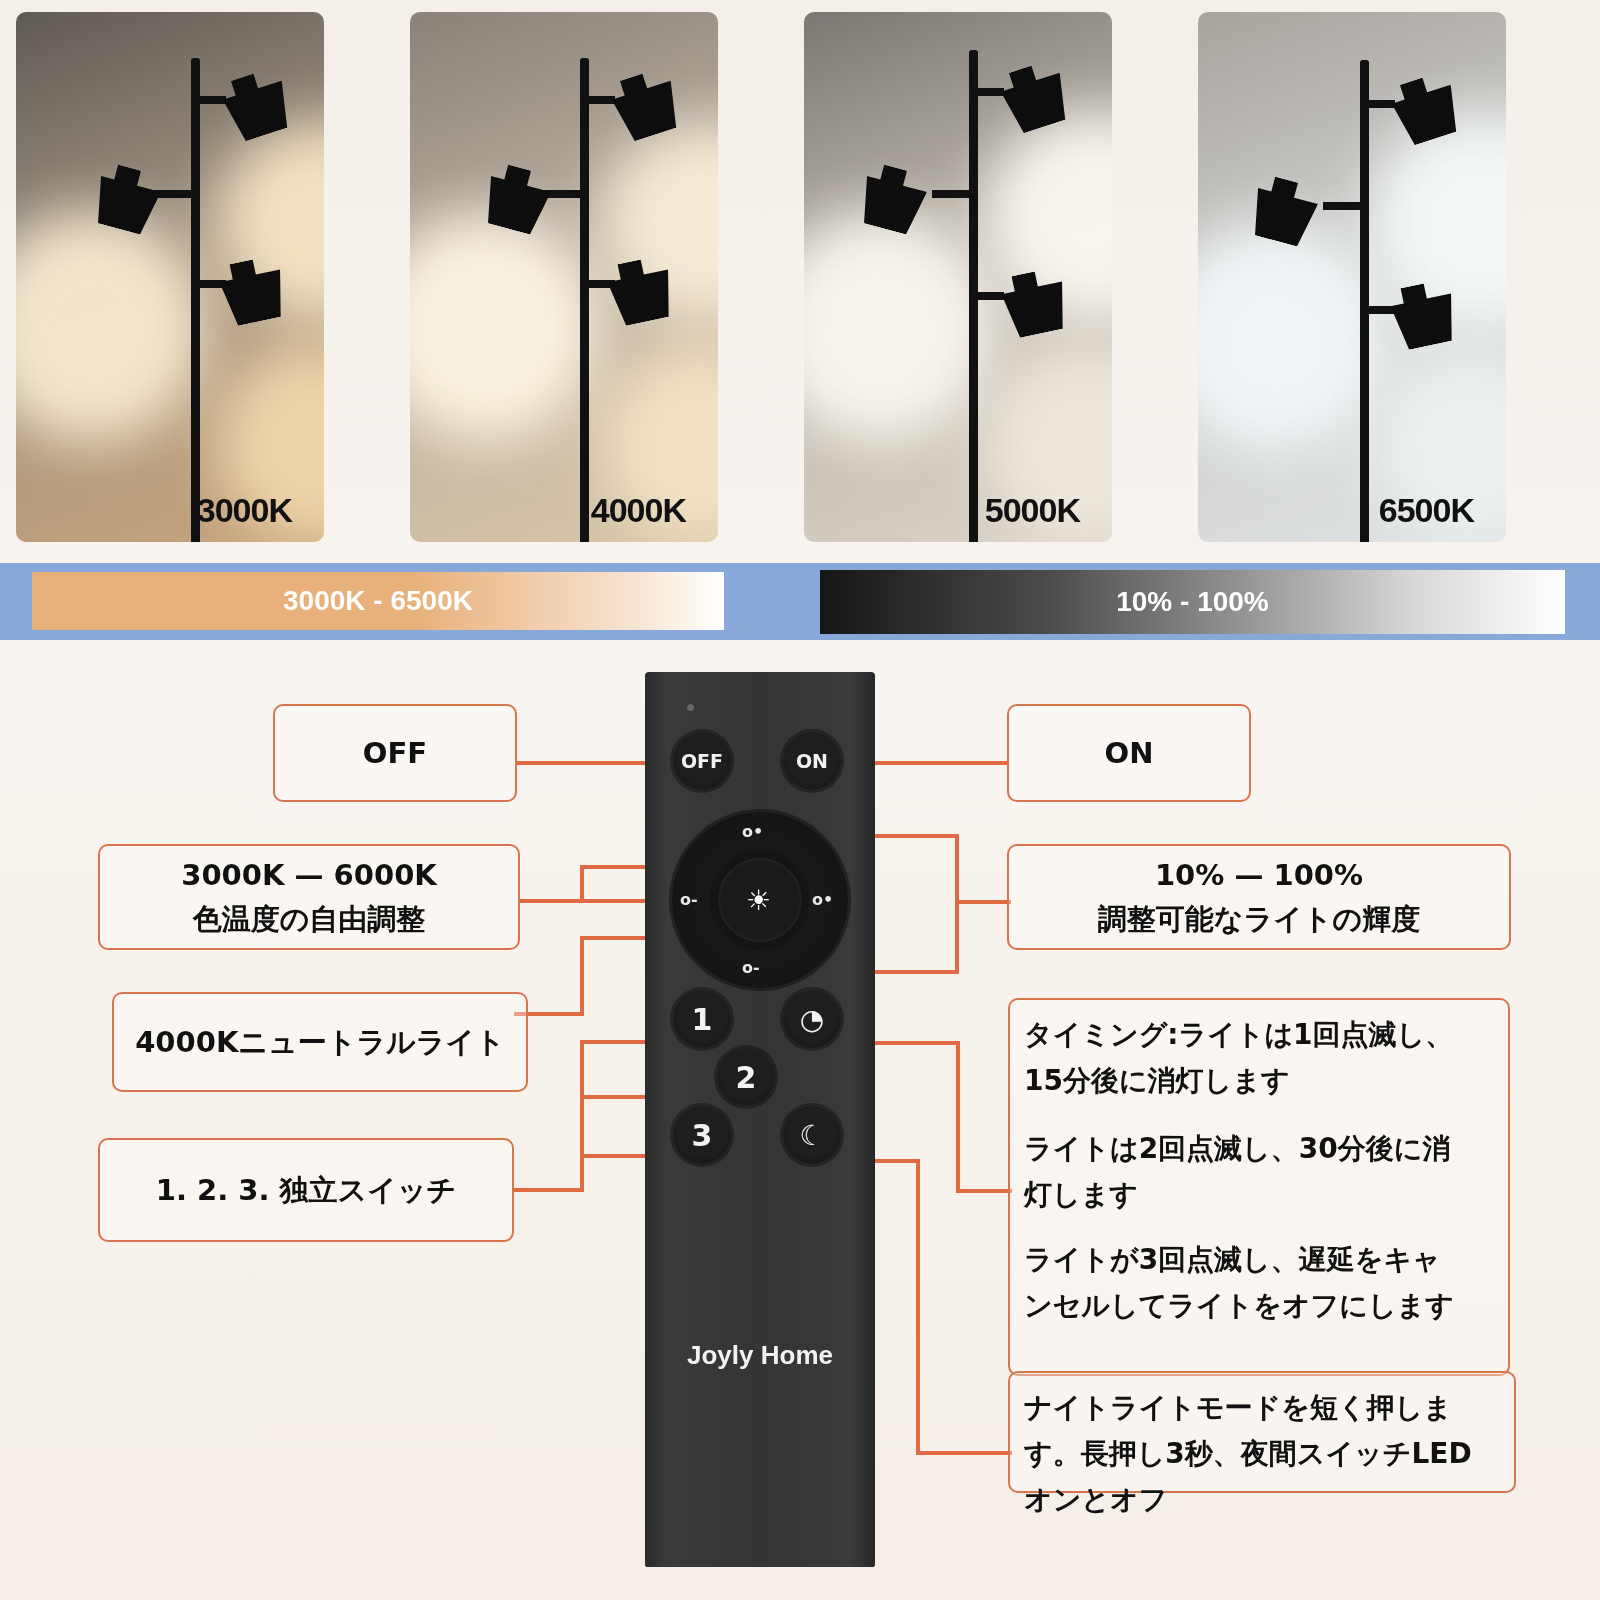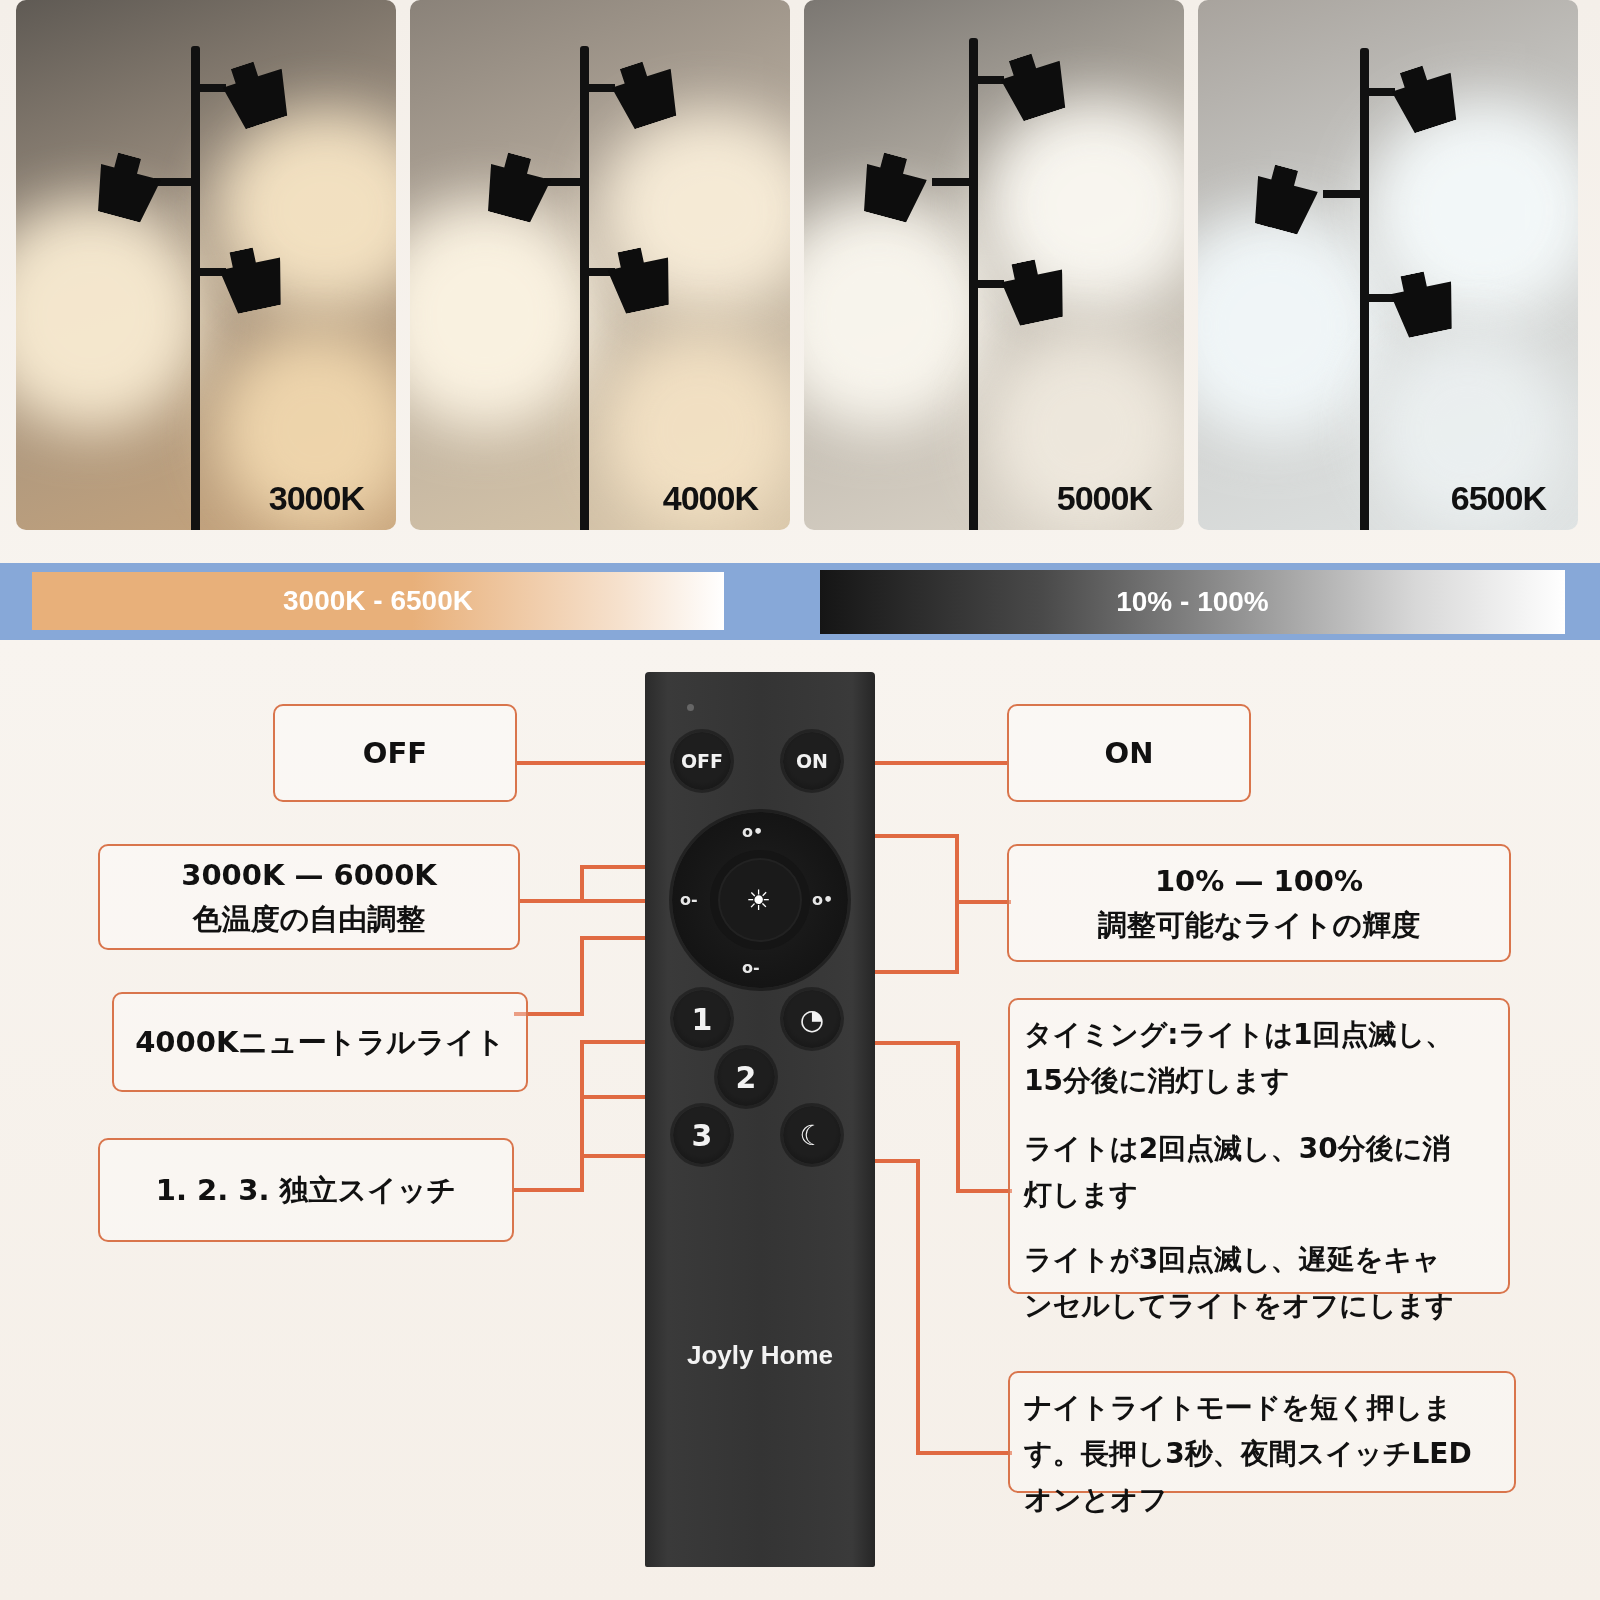--- a/index.html
+++ b/index.html
@@ -2,21 +2,21 @@
 <html><head>
 <meta charset="utf-8">
 <style>
   html, body { margin: 0; padding: 0; }
   body {
     width: 1600px; height: 1600px; position: relative; overflow: hidden;
     background: linear-gradient(180deg, #f4efe9 0%, #f8f4ef 40%, #f5efe8 100%);
     font-family: "DejaVu Sans", "Liberation Sans", sans-serif;
   }
   .panel {
-    position: absolute; top: 0; width: 380px; height: 530px;
+    position: absolute; top: 12px; width: 308px; height: 530px;
     border-radius: 10px; overflow: hidden;
   }
   .panel .pole { position: absolute; width: 9px; background: #111; bottom: 0; border-radius: 3px 3px 0 0; }
   .panel .arm { position: absolute; height: 8px; background: #111; }
   .panel .shade {
     position: absolute; width: 62px; height: 62px; background: #0d0d0d;
     clip-path: polygon(22% 0, 60% 0, 60% 25%, 100% 25%, 85% 100%, 15% 100%, 0 25%, 22% 25%);
   }
   .panel .ktext {
     position: absolute; right: 32px; bottom: 12px;
@@ -188,31 +188,31 @@
 <div class="box center" style="left:273px;top:704px;width:244px;height:98px">
   <div class="line">OFF</div>
 </div>
 <div class="box center" style="left:1007px;top:704px;width:244px;height:98px">
   <div class="line">ON</div>
 </div>
 <div class="box center" style="left:98px;top:844px;width:422px;height:106px">
   <div class="line">3000K — 6000K</div>
   <div class="line">色温度の自由調整</div>
 </div>
-<div class="box center" style="left:1007px;top:844px;width:504px;height:118px">
+<div class="box center" style="left:1007px;top:844px;width:504px;height:106px">
   <div class="line">10%  — 100%</div>
   <div class="line">調整可能なライトの輝度</div>
 </div>
 <div class="box center" style="left:112px;top:992px;width:416px;height:100px">
   <div class="line" style="line-height:40px">4000Kニュートラルライト</div>
 </div>
 <div class="box center" style="left:98px;top:1138px;width:416px;height:104px">
   <div class="line">1. 2. 3. 独立スイッチ</div>
 </div>
-<div class="box left" style="left:1008px;top:998px;width:502px;height:296px">
+<div class="box left" style="left:1008px;top:998px;width:502px;height:378px">
   <div class="line">タイミング:ライトは1回点滅し、</div>
   <div class="line">15分後に消灯します</div>
   <div class="line" style="margin-top:22px">ライトは2回点滅し、30分後に消</div>
   <div class="line">灯します</div>
   <div class="line" style="margin-top:19px">ライトが3回点滅し、遅延をキャ</div>
   <div class="line">ンセルしてライトをオフにします</div>
 </div>
 <div class="box left" style="left:1008px;top:1371px;width:508px;height:122px">
   <div class="line">ナイトライトモードを短く押しま</div>
   <div class="line">す。長押し3秒、夜間スイッチLED</div>

